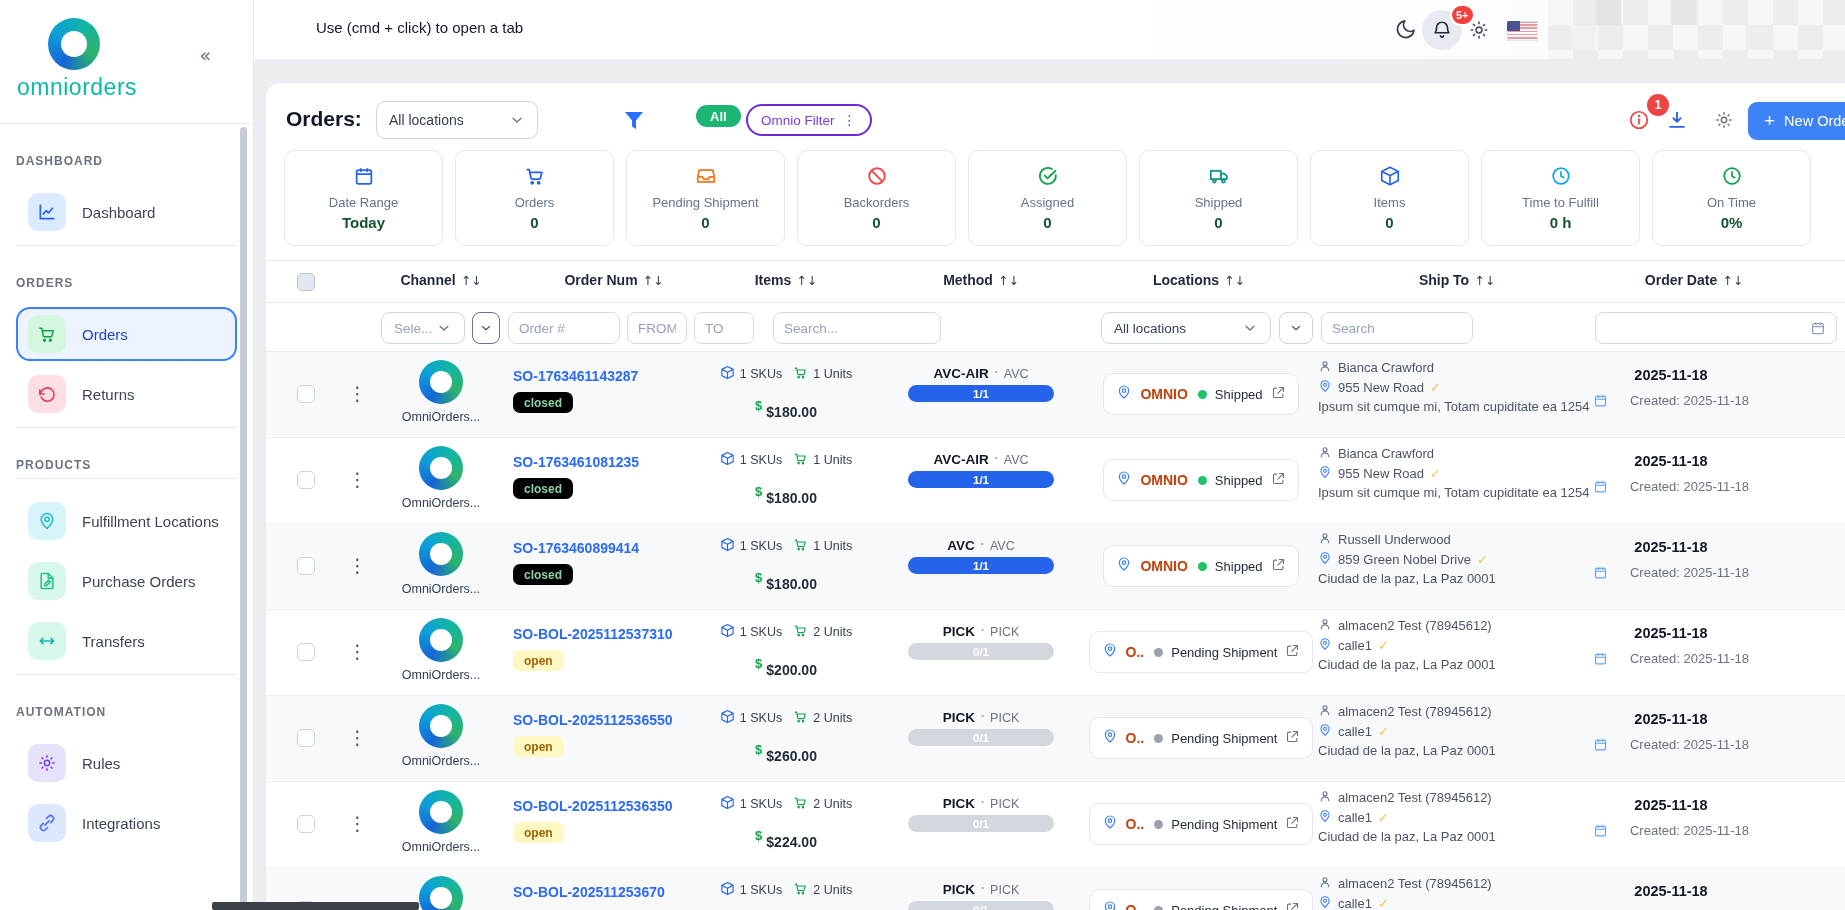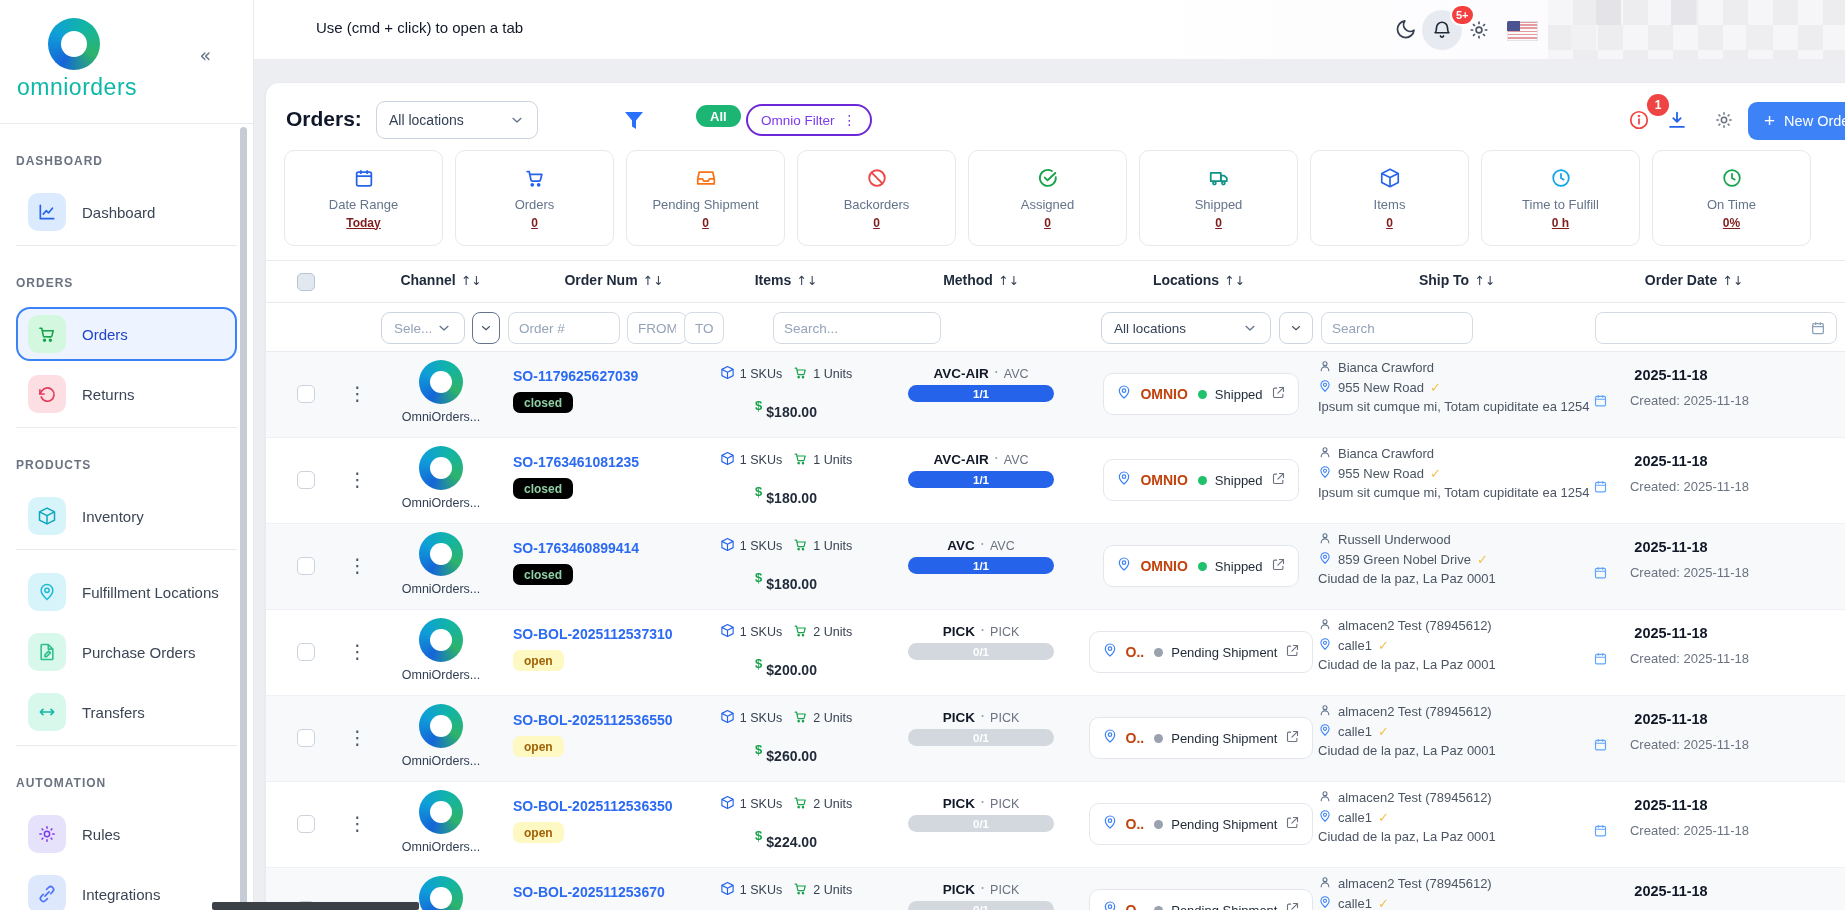--- a/index.html
+++ b/index.html
@@ -68,21 +68,21 @@
   .dl-ic svg { width:22px; height:22px; }
   .gear-ph { position:absolute; left:1448px; top:17px; color:#6b7280; }
   .gear-ph svg { width:20px; height:20px; }
   .new-order { position:absolute; left:1482px; top:9px; height:38px; width:132px; background:#3d82f7; border:none; border-radius:9px; color:#fff; font-size:14.5px; display:flex; align-items:center; gap:9px; padding:0 16px; cursor:pointer; font-family:inherit; }
   .new-order .plus { font-size:19px; font-weight:400; }
 
   .stats { display:flex; gap:12px; margin:5px 0 0 18px; }
   .stat-card { width:159px; height:96px; border:1px solid #e6e8ee; border-radius:10px; background:#fff; display:flex; flex-direction:column; align-items:center; justify-content:center; gap:4px; }
   .stat-card svg { width:22px; height:22px; }
   .stat-label { font-size:13px; color:#64748b; white-space:nowrap; }
-  .stat-value { font-size:12px; font-weight:700; color:#7f1d1d;text-decoration:underline; }
+  .stat-value { font-size:15px; font-weight:700; color:#14532d; }
 
   .tdiv { height:1px; background:#e8ebf0; margin-top:14px; }
   .tcols { position:relative; height:42px; border-bottom:1px solid #e8ebf0; }
   .hcb { position:absolute; left:31px; top:12px; width:18px; height:18px; border:1px solid #b9c3d2; border-radius:5px; background:#e2e8f0; cursor:pointer; }
   .col-h { position:absolute; top:11px; transform:translateX(-50%); font-size:14px; font-weight:700; color:#1e293b; white-space:nowrap; cursor:pointer; }
   .col-h .sort { font-size:12.5px; color:#334155; margin-left:5px; font-weight:400; }
 
   .tfilter { position:relative; height:49px; border-bottom:1px solid #e8ebf0; }
   .tfilter > * { position:absolute; top:9px; height:32px; }
   .finput { border:1px solid #d4dae2; border-radius:8px; padding:0 10px; font-size:13.5px; color:#334155; font-family:inherit; background:#fff; }
@@ -176,29 +176,20 @@
           <span class="nav-ic" style="background: rgb(252, 222, 227); color: rgb(226, 60, 91);">
             <svg viewBox="0 0 24 24" fill="none" stroke="currentColor" stroke-width="2" stroke-linecap="round" stroke-linejoin="round">
               <path d="M3.5 7v5h5"></path>
               <path d="M5 15.5a8 8 0 1 0 1-7.5L3.5 12"></path>
             </svg>
           </span>
           <span class="lbl">Returns</span>
         </div>
         <div class="nav-divider"></div>
         <div class="nav-label">PRODUCTS</div>
-        <div class="nav-item">
-          <span class="nav-ic" style="background: rgb(214, 244, 250); color: rgb(14, 165, 191);">
-            <svg viewBox="0 0 24 24" fill="none" stroke="currentColor" stroke-width="1.8" stroke-linejoin="round">
-              <path d="M12 2.5 21 7v10l-9 4.5L3 17V7z"></path>
-              <path d="M3 7l9 4.5L21 7M12 11.5v10"></path>
-            </svg>
-          </span>
-          <span class="lbl">Inventory</span>
-        </div>
         <div class="nav-divider"></div>
         <div class="nav-item">
           <span class="nav-ic" style="background: rgb(214, 244, 250); color: rgb(34, 184, 212);">
             <svg viewBox="0 0 24 24" fill="none" stroke="currentColor" stroke-width="1.8">
               <path d="M12 21s-7-6.1-7-11a7 7 0 0 1 14 0c0 4.9-7 11-7 11z"></path>
               <circle cx="12" cy="10" r="2.6"></circle>
             </svg>
           </span>
           <span class="lbl">Fulfillment Locations</span>
         </div>
@@ -415,21 +406,21 @@
               <path d="M6 9.5l6 5.5 6-5.5"></path>
             </svg>
         </div>
         <button class="fbtn" style="left:206px;">
           <svg viewBox="0 0 24 24" fill="none" stroke="currentColor" stroke-width="2" stroke-linecap="round" stroke-linejoin="round">
               <path d="M6 9.5l6 5.5 6-5.5"></path>
             </svg>
         </button>
         <input class="finput" style="left: 242px; width: 112px;" placeholder="Order #">
         <input class="finput" style="left: 361px; width: 60px;" placeholder="FROM">
-        <input class="finput" style="left: 418px; width: 40px;" placeholder="TO">
+        <input class="finput" style="left: 428px; width: 60px;" placeholder="TO">
         <input class="finput" style="left: 507px; width: 168px;" placeholder="Search...">
         <div class="select fselect" style="left:835px;width:170px;">
           <span>All locations</span>
           <svg viewBox="0 0 24 24" fill="none" stroke="currentColor" stroke-width="2" stroke-linecap="round" stroke-linejoin="round">
               <path d="M6 9.5l6 5.5 6-5.5"></path>
             </svg>
         </div>
         <button class="fbtn light" style="left:1013px;">
           <svg viewBox="0 0 24 24" fill="none" stroke="currentColor" stroke-width="2" stroke-linecap="round" stroke-linejoin="round">
               <path d="M6 9.5l6 5.5 6-5.5"></path>
@@ -443,21 +434,21 @@
             </svg>
         </div>
       </div>
 
       <div id="rows">
           <div class="trow alt">
     <span class="cb"></span>
     <span class="kebab uni">⋮</span>
     <span class="swirl small chan-logo"></span>
     <span class="chan-name">OmniOrders...</span>
-    <a class="olink">SO-1179625627039</a>
+    <a class="olink">SO-1763461143287</a>
     <span class="badge closed">closed</span>
     <div class="iline1">
       <span class="ic-cube"><svg viewBox="0 0 24 24" fill="none" stroke="currentColor" stroke-width="1.8" stroke-linejoin="round" width="15" height="15">
                   <path d="M12 2.5 21 7v10l-9 4.5L3 17V7z"></path>
                   <path d="M3 7l9 4.5L21 7M12 11.5v10"></path>
                 </svg></span>
       <span class="skus">1 SKUs</span>
       <span class="ic-cart"><svg viewBox="0 0 24 24" fill="none" stroke="currentColor" stroke-width="1.9" stroke-linecap="round" stroke-linejoin="round" width="15" height="15">
                   <path d="M3.5 5h2.2l1.9 9.2a1.5 1.5 0 0 0 1.5 1.2h7.3a1.5 1.5 0 0 0 1.5-1.2L19.5 8H6.1"></path>
                   <circle cx="9" cy="19.4" r="1.1" fill="currentColor"></circle>

